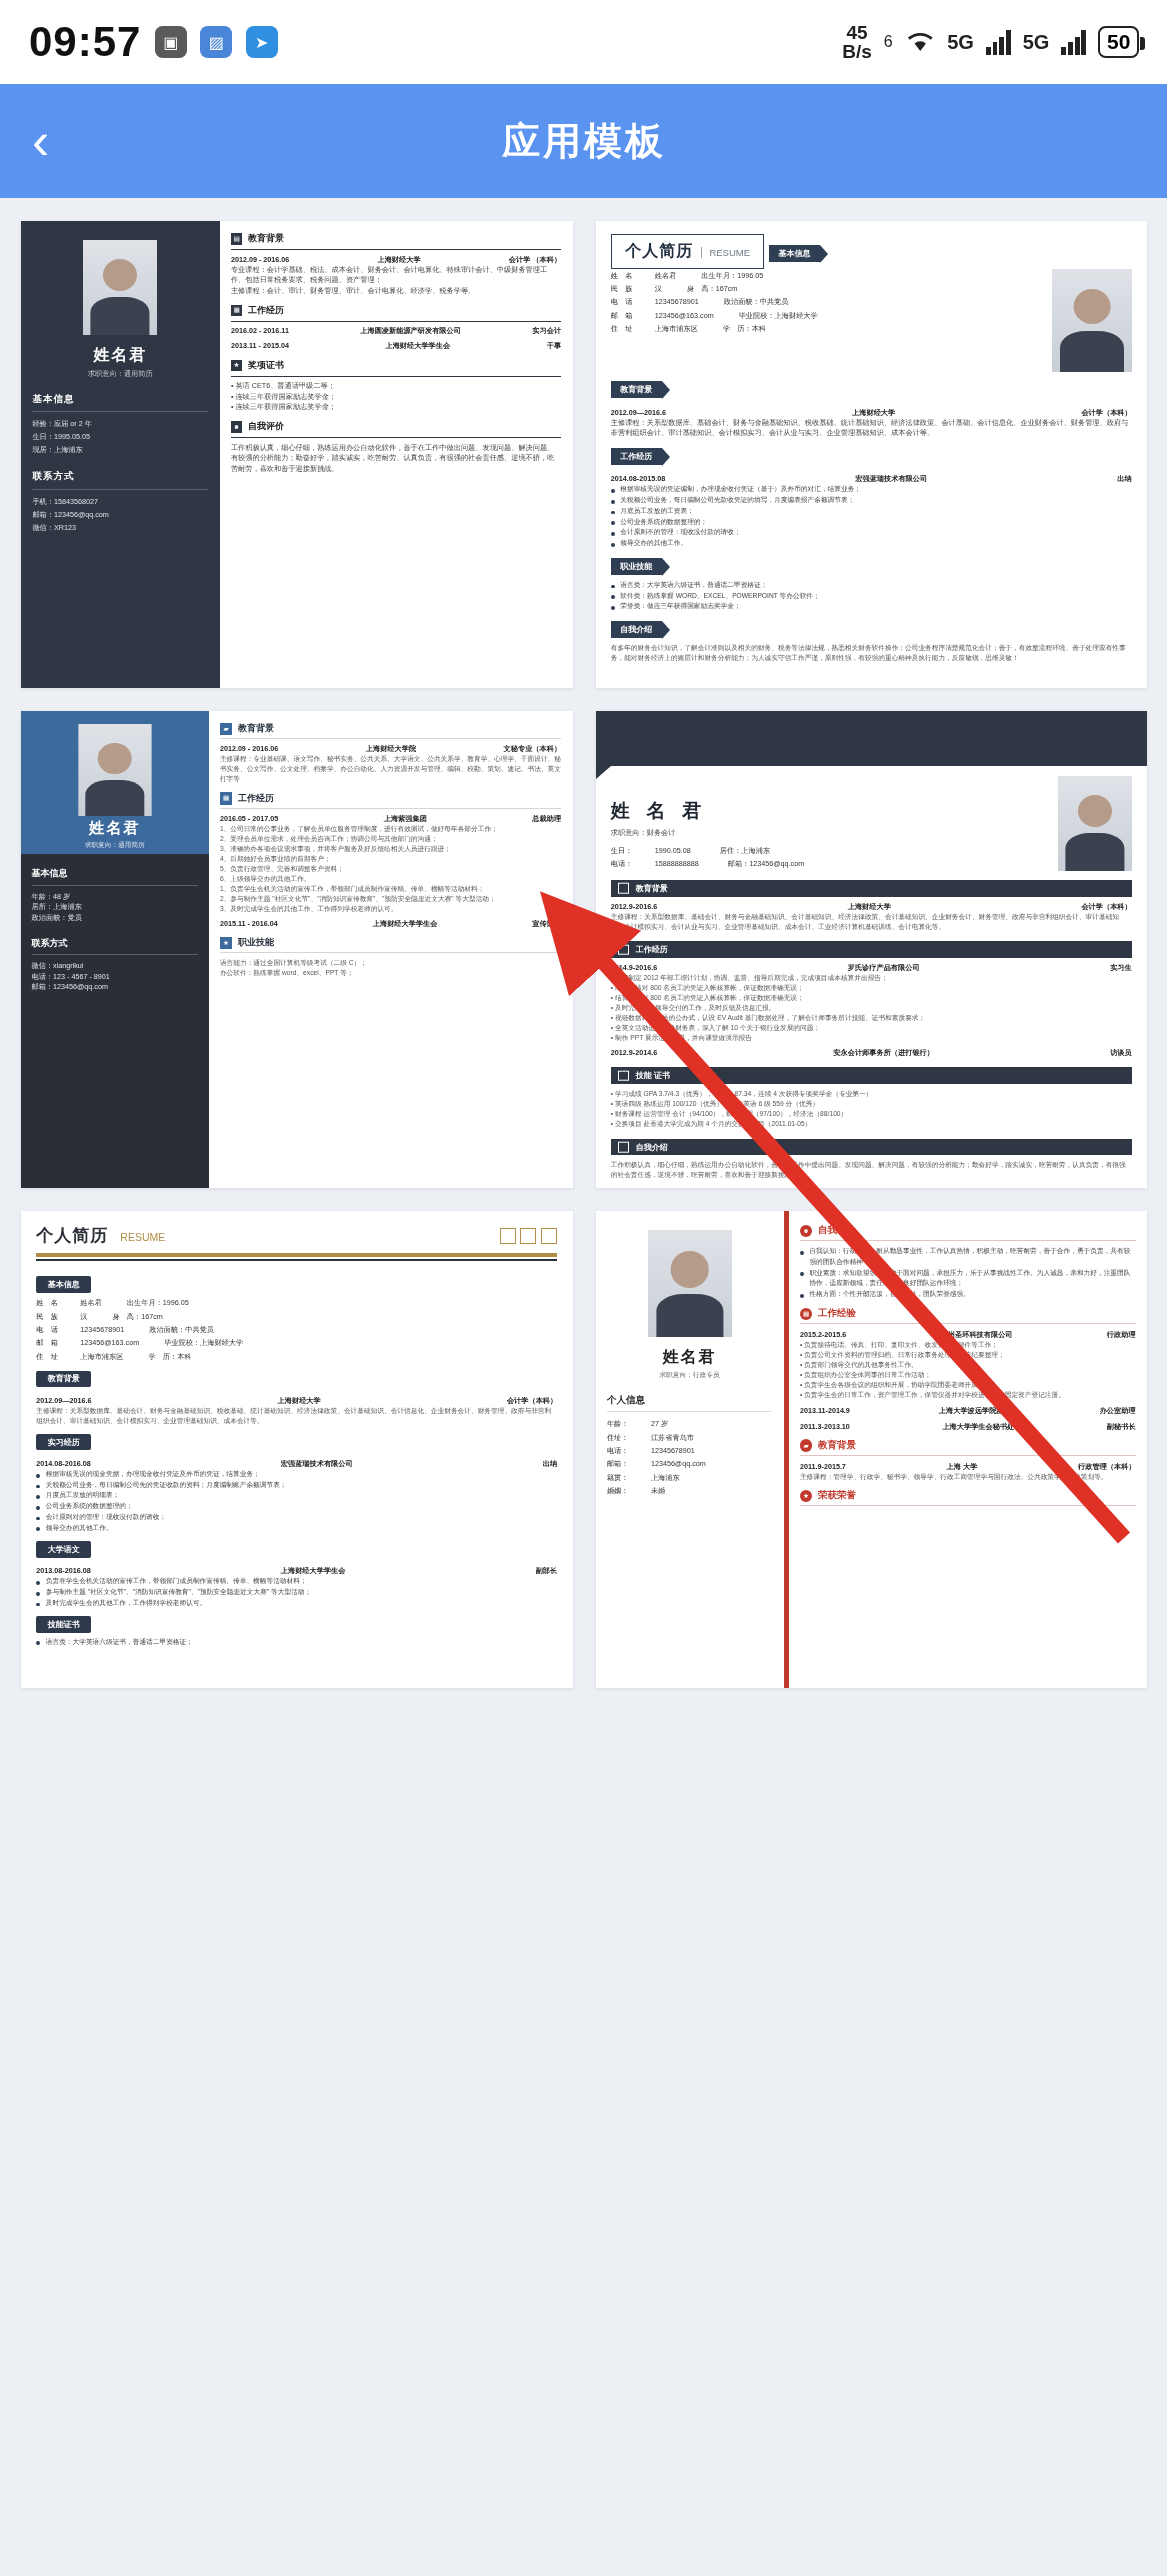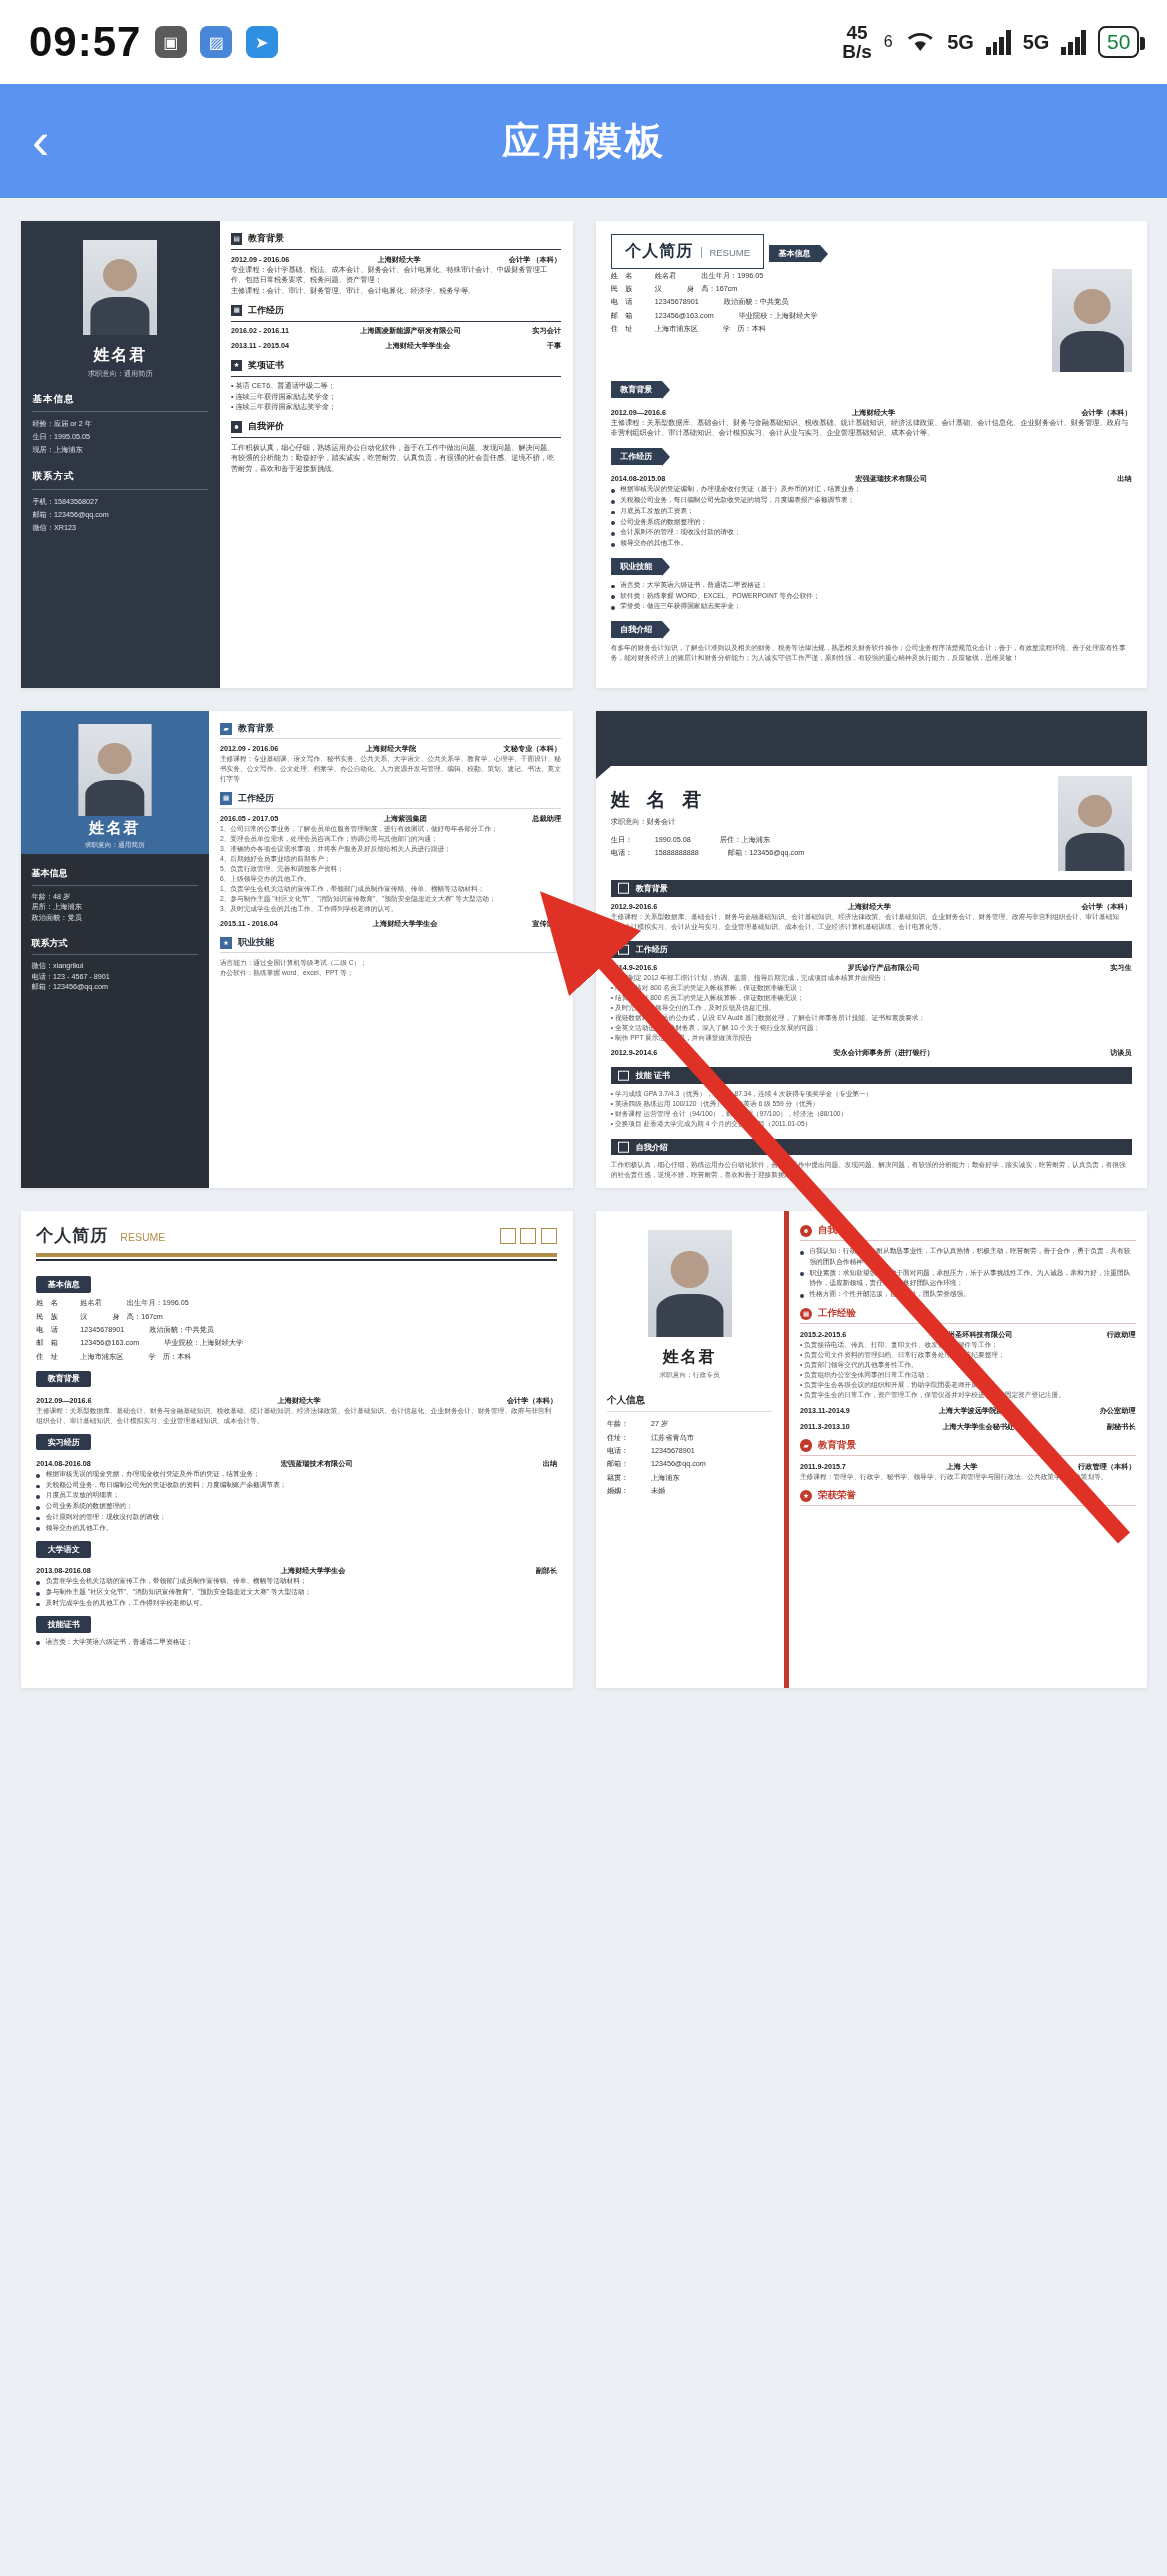--- a/index.html
+++ b/index.html
@@ -26,21 +26,21 @@
   .sb-right { display:flex; align-items:center; gap:12px; }
   .sb-kbps { font-size:19px; line-height:1.0; text-align:center; color:#222; font-weight:bold;}
   .sb-small { font-size:16px; color:#222; vertical-align:super; }
   .sb-lab { font-size:20px; font-weight:bold; color:#222; }
   .bars { display:inline-flex; align-items:flex-end; gap:1.9px; height:25px; }
   .bars i { display:block; width:4.8px; background:#222; }
   .bars i:nth-child(1){height:7.6px}.bars i:nth-child(2){height:12.4px}
   .bars i:nth-child(3){height:18px}.bars i:nth-child(4){height:25px}
   .batt {
     border:2.9px solid #222; border-radius:7.6px; padding:1.9px 6.7px; font-size:21px;
-    font-weight:normal; color:#15803d; position:relative;
+    font-weight:bold; color:#000000; position:relative;
   }
   .batt::after{ content:""; position:absolute; right:-7.6px; top:8.6px; width:4.8px;
     height:13.4px; background:#222; border-radius:0 2.9px 2.9px 0;}
   
   .header {
     height:114px; background:#5b93f0; display:flex; align-items:center;
     justify-content:center; position:relative;
   }
   .header .back {
     position:absolute; left:32px; top:50%; transform:translateY(-50%);
@@ -402,21 +402,21 @@
 办公软件：熟练掌握 word、excel、PPT 等；</div>
         </div>
       </div>
     </div>
   </div>
 
   <div class="card tall">
     <div class="t4">
       <div class="hdr"></div>
       <div class="body">
-        <div style="display:flex;justify-content:space-between;align-items:center">
+        <div style="display:flex;justify-content:space-between;align-items:flex-end">
           <div>
             <div class="nm">姓 名 君</div>
             <div class="tiny" style="margin:3.8px 0 5.7px">求职意向：财务会计</div>
             <div class="kv">
                 <span class="k">生日：</span>
                 <span>1990.05.08</span>
               <span style="margin-left:29px">居住：</span>
                 <span>上海浦东</span>
               </div>
             <div class="kv">

